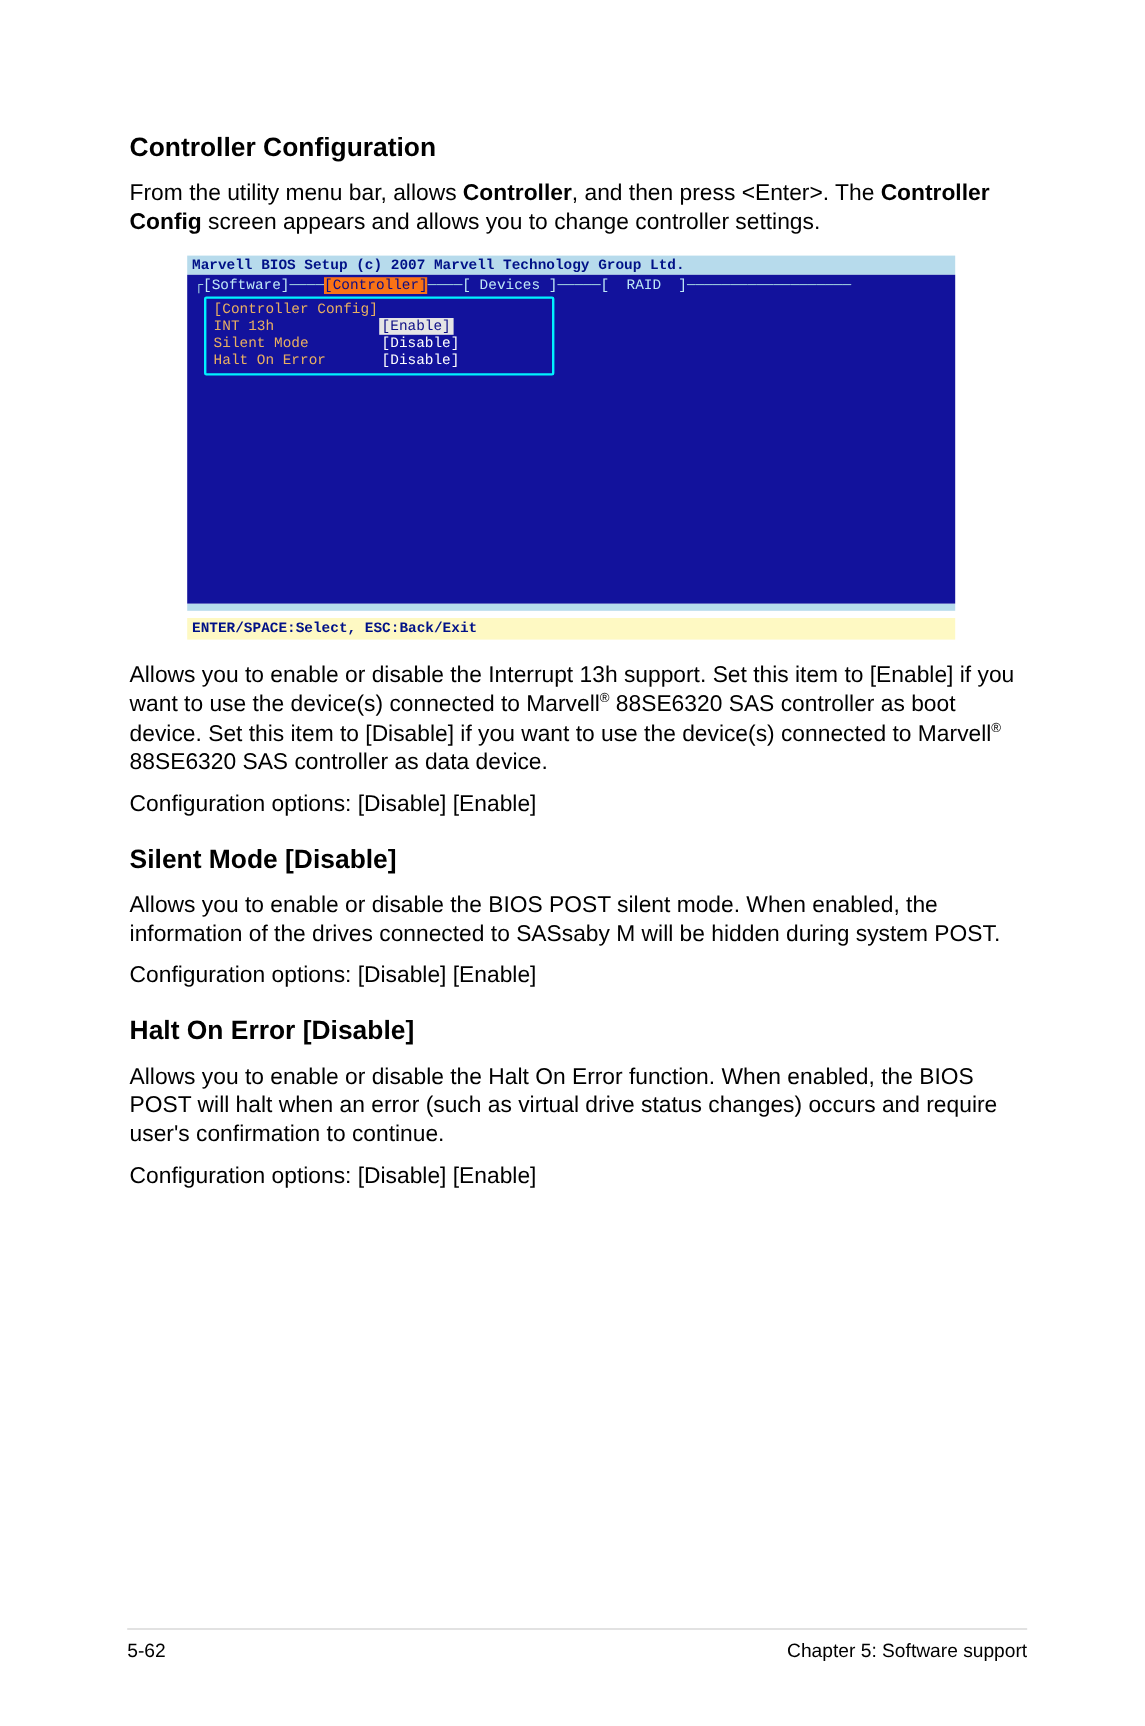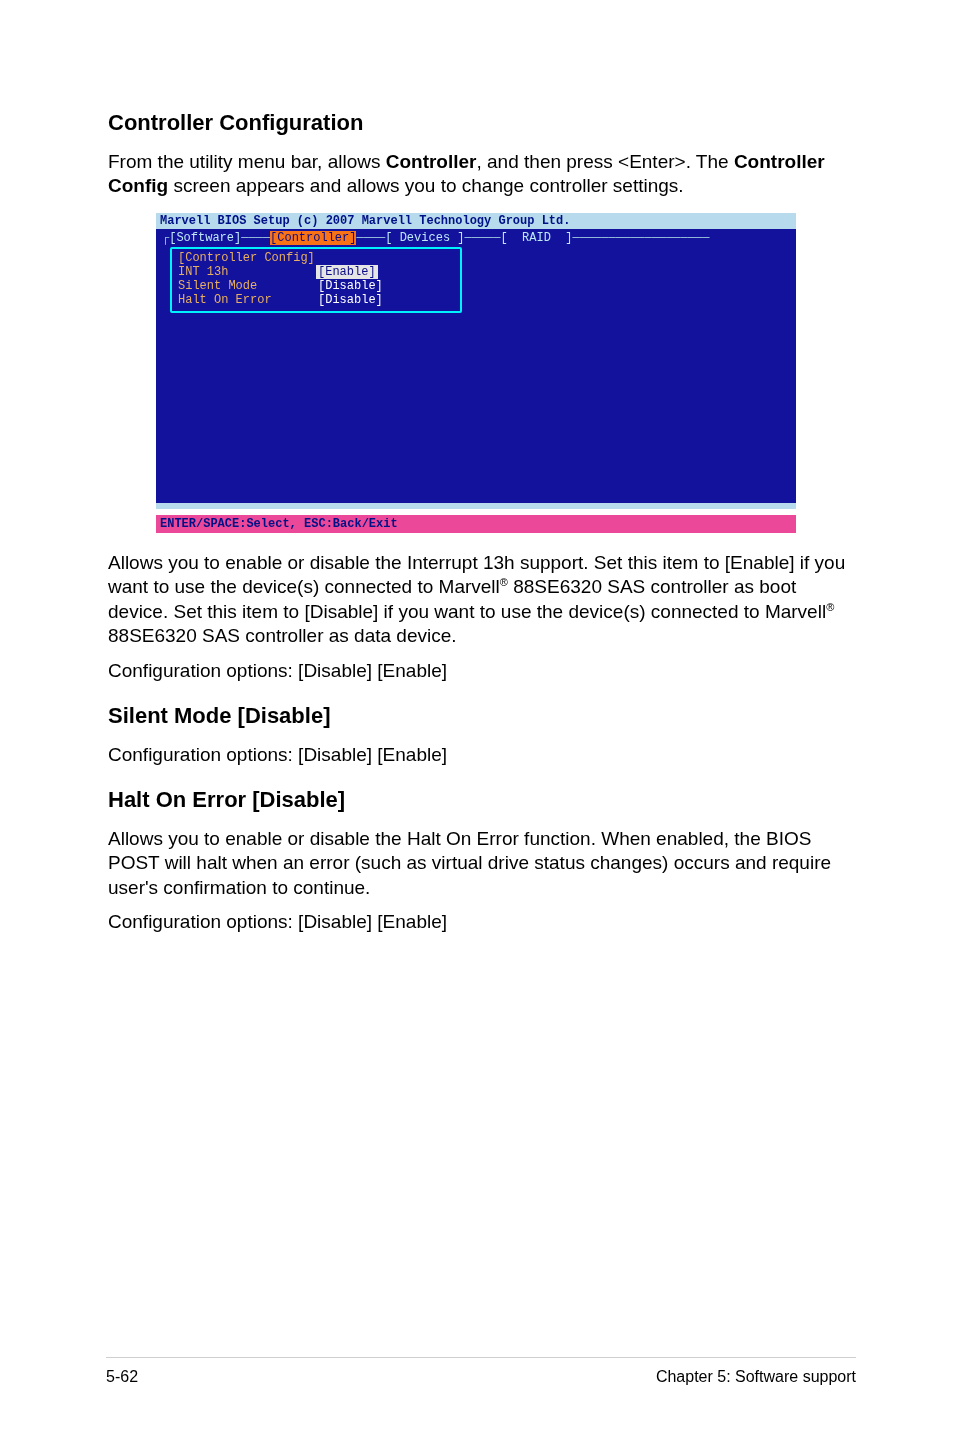--- a/index.html
+++ b/index.html
@@ -18,21 +18,21 @@
   .bios-tabs { font-family: "Courier New", monospace; font-size: 12px; color: #aae8fa; display: flex; align-items: center; gap: 0; padding-top: 2px; padding-left: 6px; letter-spacing: 0; }
   .tab-line { color: #a0cfe0; }
   .tab-label-dim { color: #bfe8f6; white-space: pre; }
   .tab-label-active { background: #f97316; color: #0c0c85; white-space: pre; }
   .config-box { position: absolute; left: 14px; top: 18px; width: 292px; height: 66px; border: 2px solid #00f2ff; border-radius: 2px; padding: 2px 6px 4px 6px; font-family: "Courier New", monospace; font-size: 12px; }
   .config-title { color: #e8af62; }
   .config-row { display: flex; }
   .config-label { color: #e8af62; width: 140px; }
   .config-val { color: #ffffff; }
   .config-val.hl { background: #e5e5e5; color: #0c0c85; padding: 0 2px; margin-left: -2px; }
-  .bios-footer { background: #ec4899; color: #001187; font-family: "Courier New", monospace; font-weight: bold; font-size: 12px; padding: 2px 4px; margin-top: 6px; }
+  .bios-footer { background: #fef9c3; color: #001187; font-family: "Courier New", monospace; font-weight: bold; font-size: 12px; padding: 2px 4px; margin-top: 6px; }
   .bios-gap { background:#b7dbec; height:6px; }
 
   .spacer-grow { flex: 1 1 auto; }
   .footer { display: flex; justify-content: space-between; font-size: 16px; color: #000; padding: 0 0 52px 0; border-top: 1px solid #cfcfcf; margin: 0 -2px; padding-top: 10px;}
 </style>
 </head>
 <body>
 
 <div class="page">
 
@@ -74,20 +74,21 @@
     <div class="bios-gap"></div>
     <div class="bios-footer">ENTER/SPACE:Select, ESC:Back/Exit</div>
   </div>
 
   <p class="body">
     <span>Allows you to enable or disable the Interrupt 13h support. Set this item to [Enable] if you want to use the device(s) connected to Marvell</span><sup>®</sup><span> 88SE6320 SAS controller as boot device. Set this item to [Disable] if you want to use the device(s) connected to Marvell</span><sup>®</sup><span> 88SE6320 SAS controller as data device.</span>
   </p>
   <p class="body" style="margin-bottom:20px;">Configuration options: [Disable] [Enable]</p>
 
   <h2 class="section">Silent Mode [Disable]</h2>
+  <p class="body">Allows you to enable or disable the BIOS POST silent mode. When enabled, the information of the drives connected to SASsaby M will be hidden during system POST.</p>
   <p class="body" style="margin-bottom:20px;">Configuration options: [Disable] [Enable]</p>
 
   <h2 class="section">Halt On Error [Disable]</h2>
   <p class="body">Allows you to enable or disable the Halt On Error function. When enabled, the BIOS POST will halt when an error (such as virtual drive status changes) occurs and require user's confirmation to continue.</p>
   <p class="body">Configuration options: [Disable] [Enable]</p>
 
   <div class="spacer-grow"></div>
 
   <div class="footer">
     <span>5-62</span>

